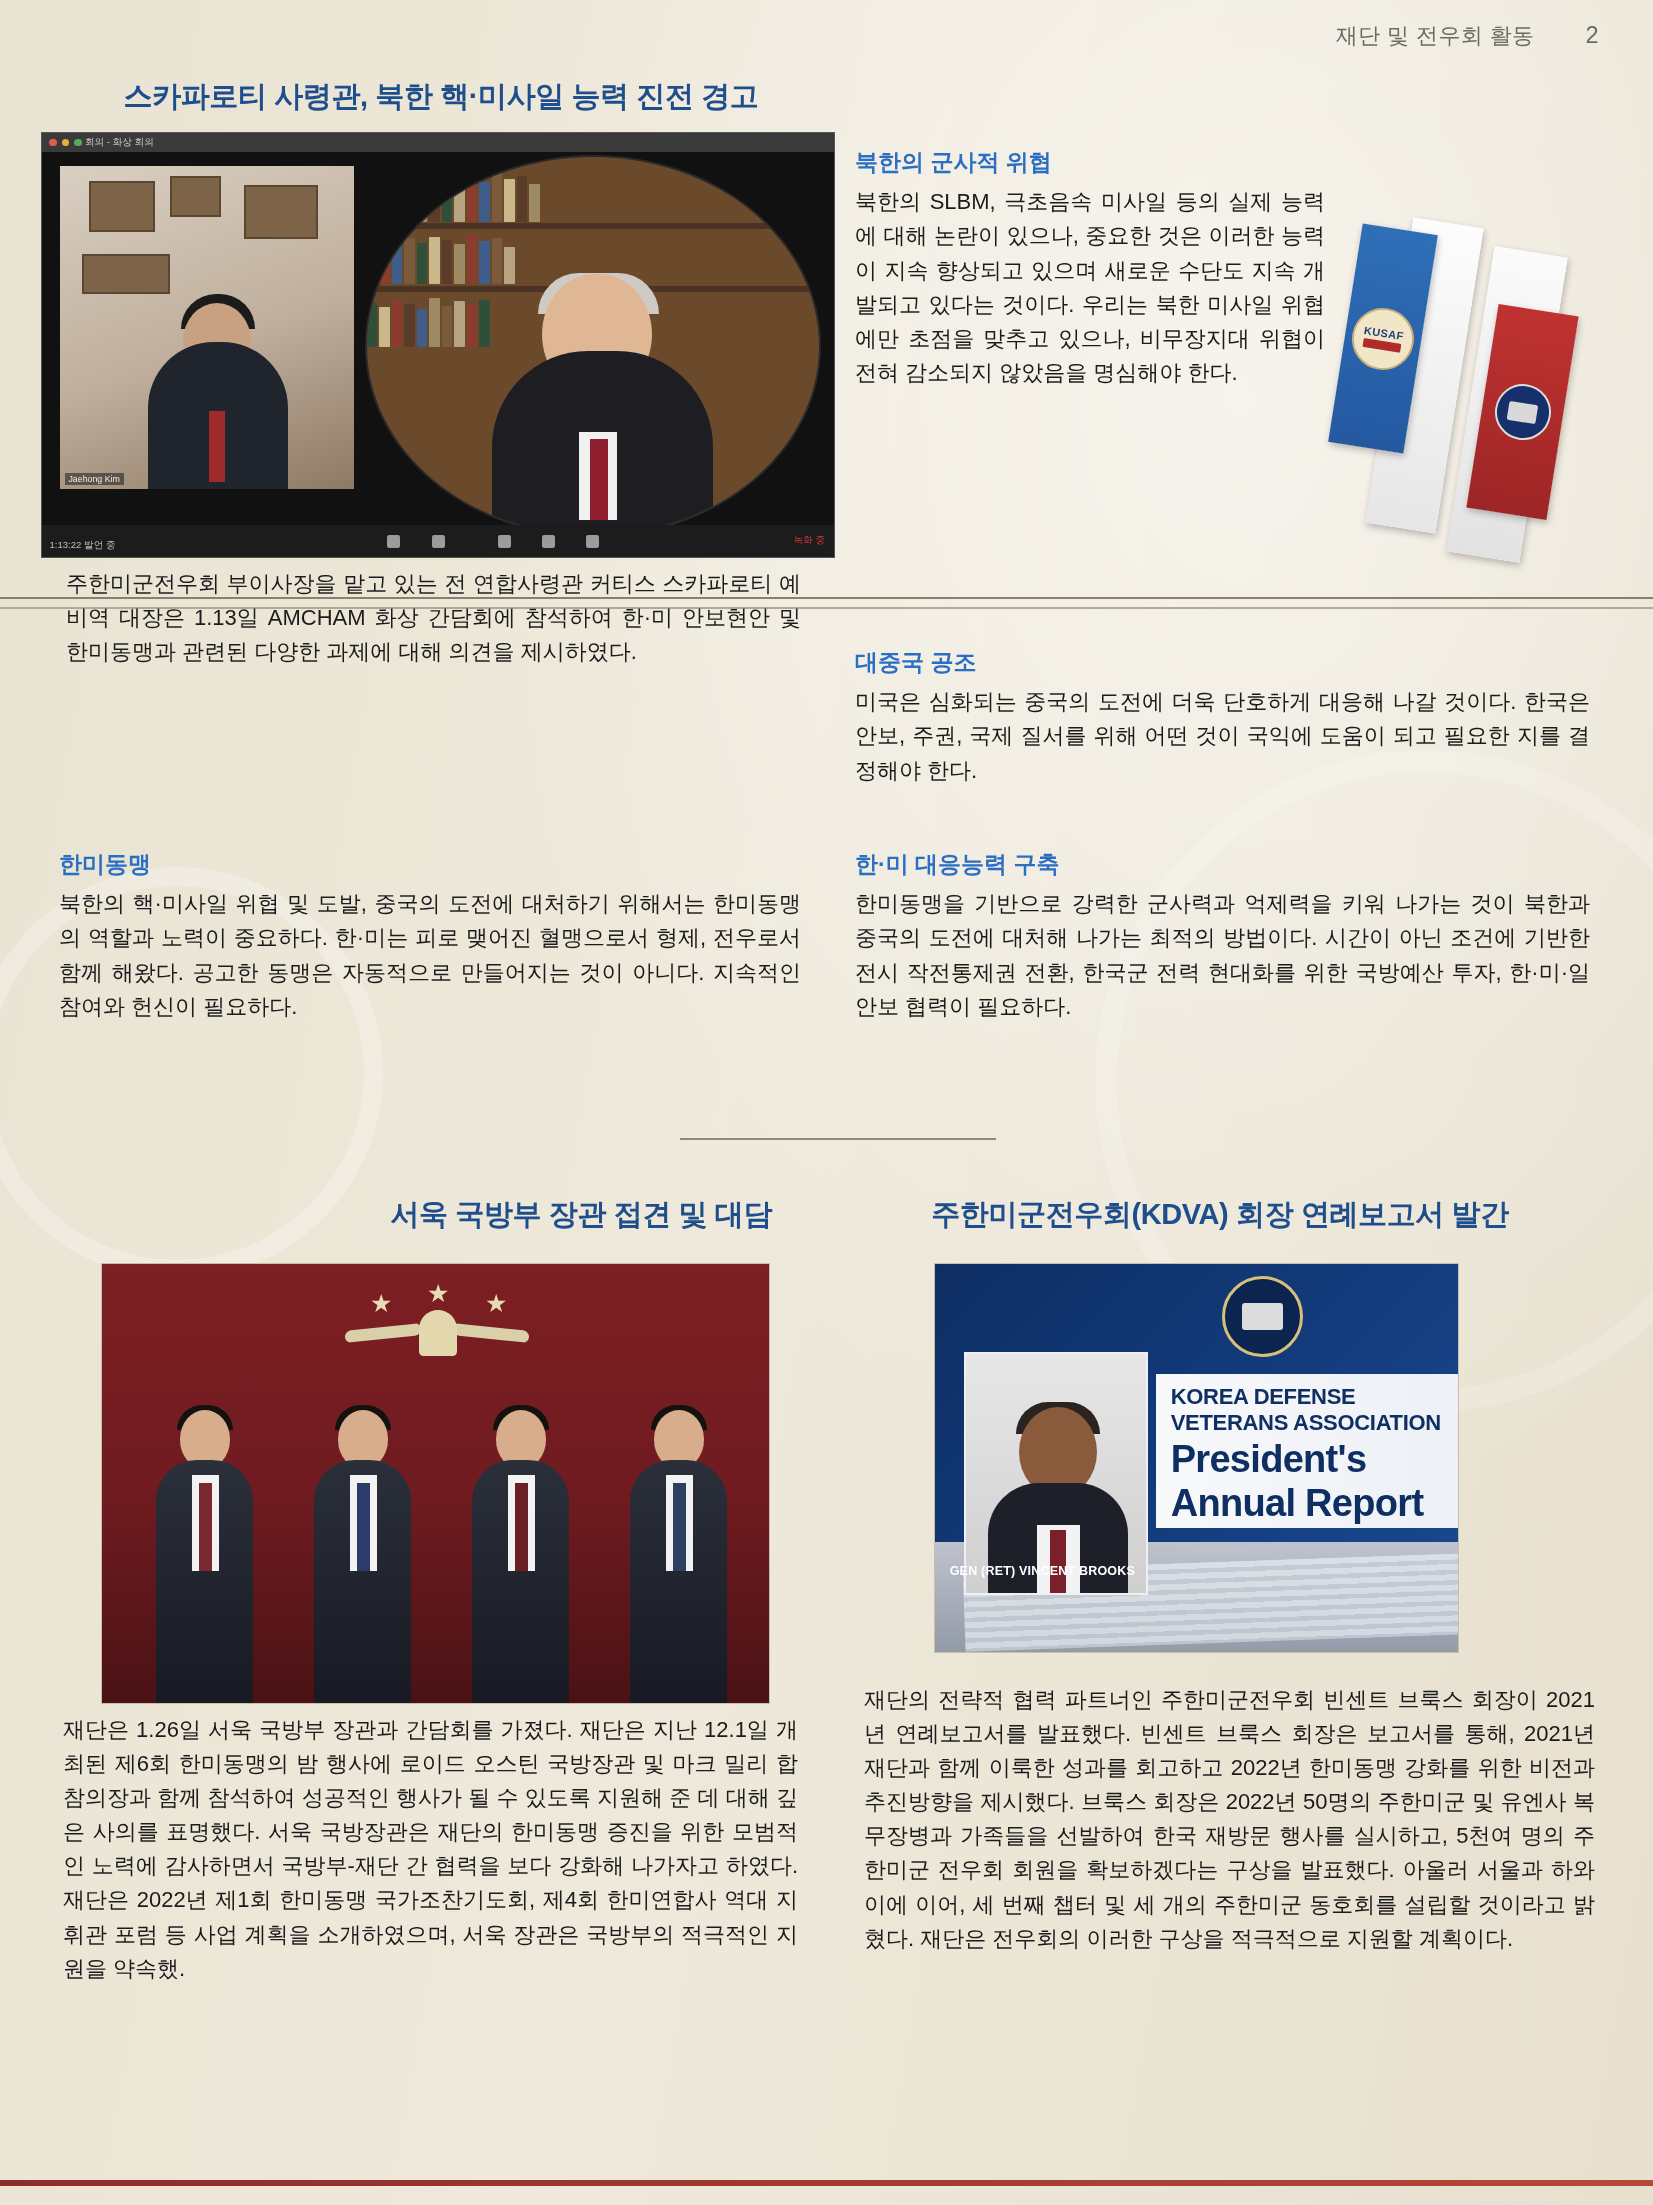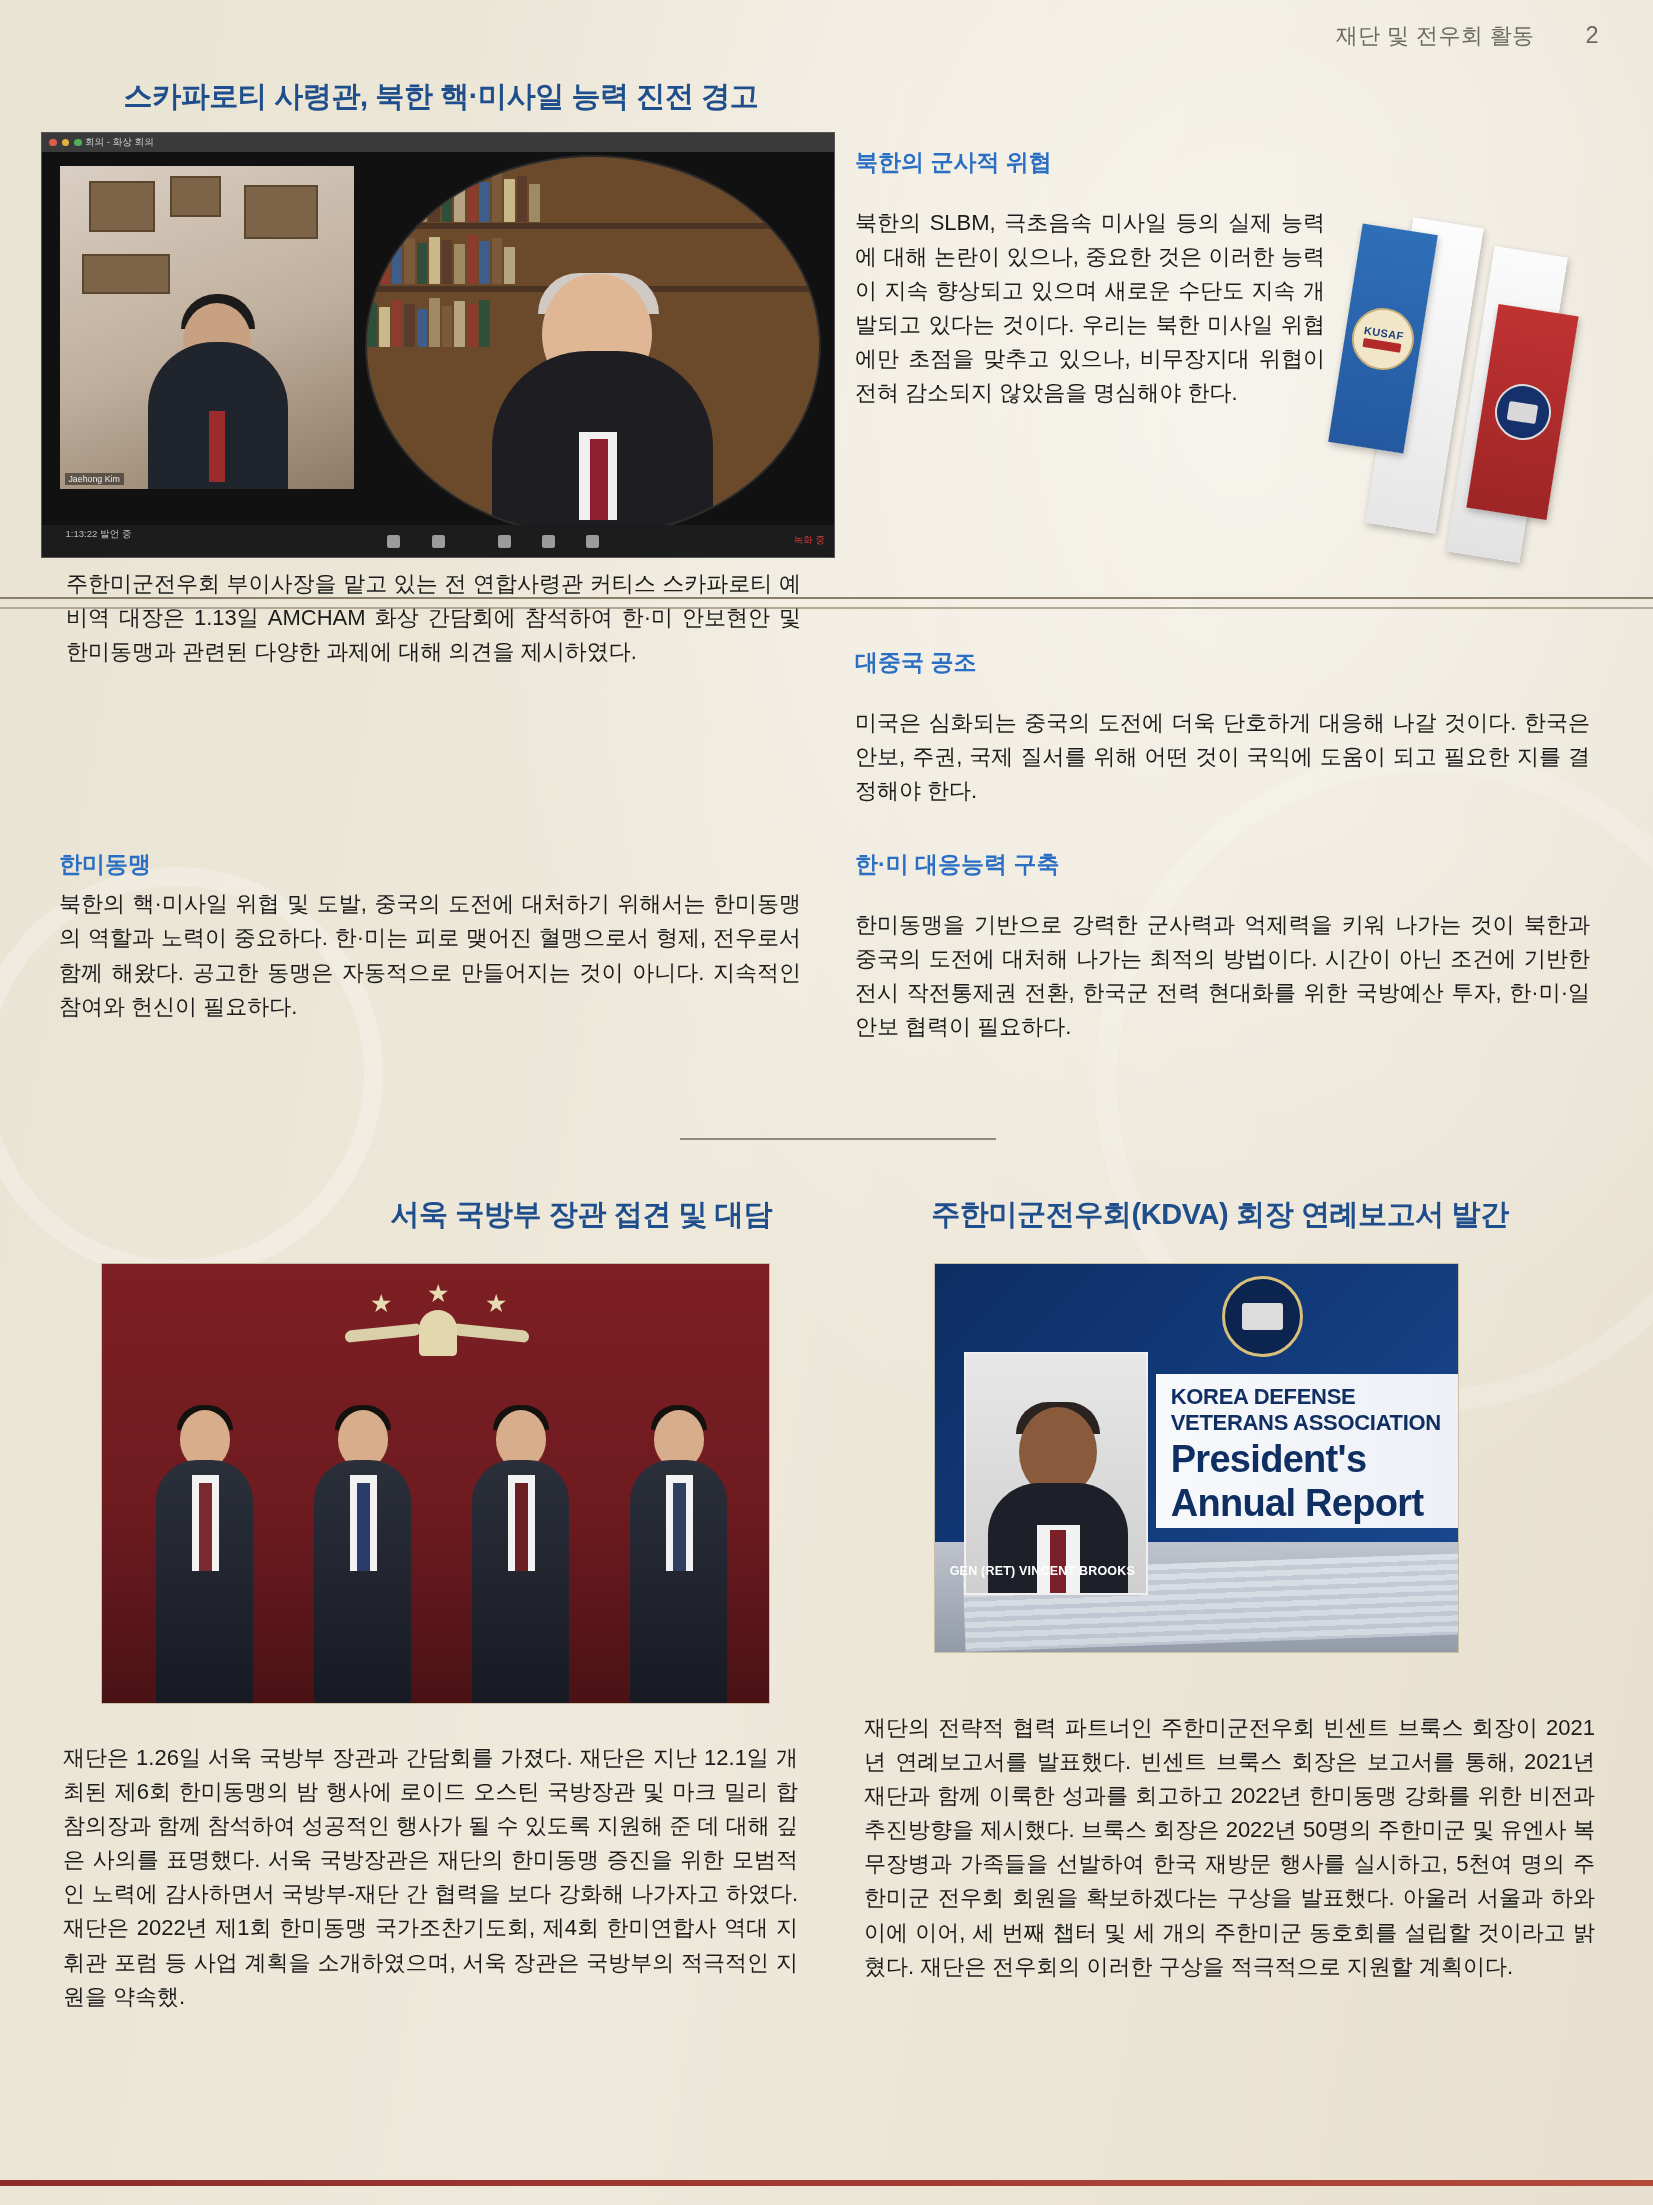--- a/index.html
+++ b/index.html
@@ -71,21 +71,21 @@
     font-weight: 700;
     margin-bottom: 7.4px;
     margin-top: 44px;
   }
   .body-text {
     font-size: 22px;
     line-height: 1.55;
     color: #1b1b1b;
     text-align: justify;
   }
-  .body-text.just { text-align: justify; text-justify: inter-ideograph; margin-top: 28px; }
+  .body-text.just { text-align: justify; text-justify: inter-ideograph; }
 
   
   .zoom-shot {
     position:absolute;
     left: 41px; top: 132px;
     width: 794px; height: 426px;
     background:#111;
     border: 0.7px solid #555;
     overflow:hidden;
   }
@@ -145,21 +145,21 @@
   .zr-shirt {
     position:absolute; left:212px; bottom:14.7px; width:38px; height:88px; background:#f0f0f0;
   }
   .zr-tie {
     position:absolute; left:223px; bottom:14.7px; width:17.6px; height:81px; background:#8f1f2e;
   }
   .zoom-footer {
     position:absolute; left:0; right:0; bottom:0; height:32px; background:#1c1c1c;
   }
   .zoom-icon { position:absolute; bottom:8.8px; width:13.2px; height:13.2px; background:#9b9b9b; border-radius:2.2px; }
-  .zoom-tc { position:absolute; left:7.4px; bottom:16px; color:#bdbdbd; font-size:9.6px;margin-left:16px; }
+  .zoom-tc { position:absolute; left:7.4px; bottom:5px; color:#bdbdbd; font-size:9.6px; }
   .zoom-rc { position:absolute; right:8.8px; bottom:9.6px; color:#cc3a3a; font-size:9.6px; }
 
   
   .flags { position:absolute; left: 1345px; top: 221px; width: 279px; height: 338px; }
   .flag {
     position:absolute; box-shadow: 1.5px 2.9px 7.4px rgba(0,0,0,.25);
   }
   .flag-white {
     left: 44px; top: 0px; width: 71px; height: 309px;
     background: linear-gradient(180deg,#fdfdfd,#e6e6e6);

